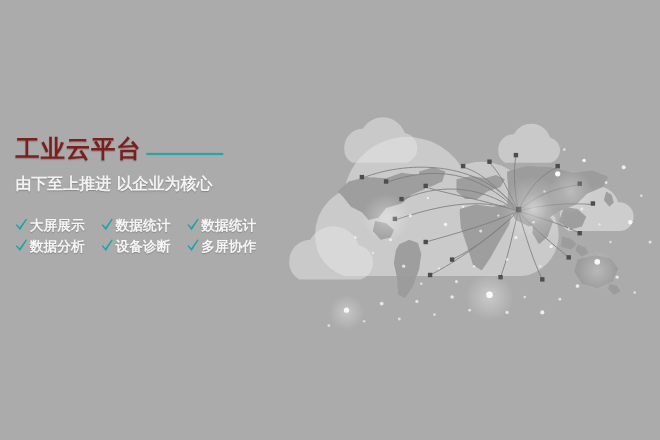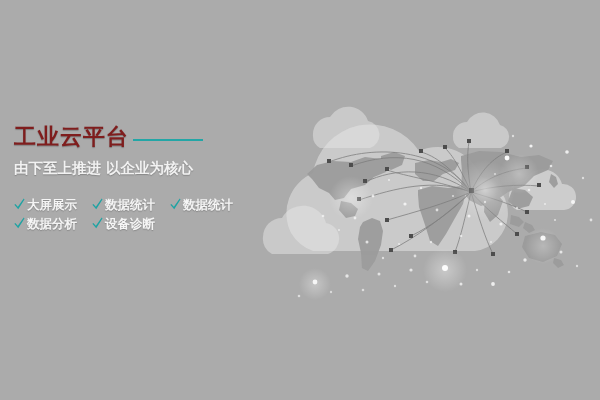--- a/index.html
+++ b/index.html
@@ -337,16 +337,24 @@
 
       <div class="feature-item">
         <span class="check-icon">
           <svg viewBox="0 0 12 13" width="11" height="12" xmlns="http://www.w3.org/2000/svg">
             <path d="M1.5 6.4 L4.2 9.4 L10.6 0.6 L11.4 1.6 L4.6 12.2 L0.4 7.2 Z" fill="#1fa3a3"></path>
           </svg>
         </span>
         <span class="feature-label">设备诊断</span>
       </div>
 
+      <div class="feature-item">
+        <span class="check-icon">
+          <svg viewBox="0 0 12 13" width="11" height="12" xmlns="http://www.w3.org/2000/svg">
+            <path d="M1.5 6.4 L4.2 9.4 L10.6 0.6 L11.4 1.6 L4.6 12.2 L0.4 7.2 Z" fill="#1fa3a3"></path>
+          </svg>
+        </span>
+        <span class="feature-label">多屏协作</span>
+      </div>
 
     </div>
   </div>
 </div>
 
 </body></html>

